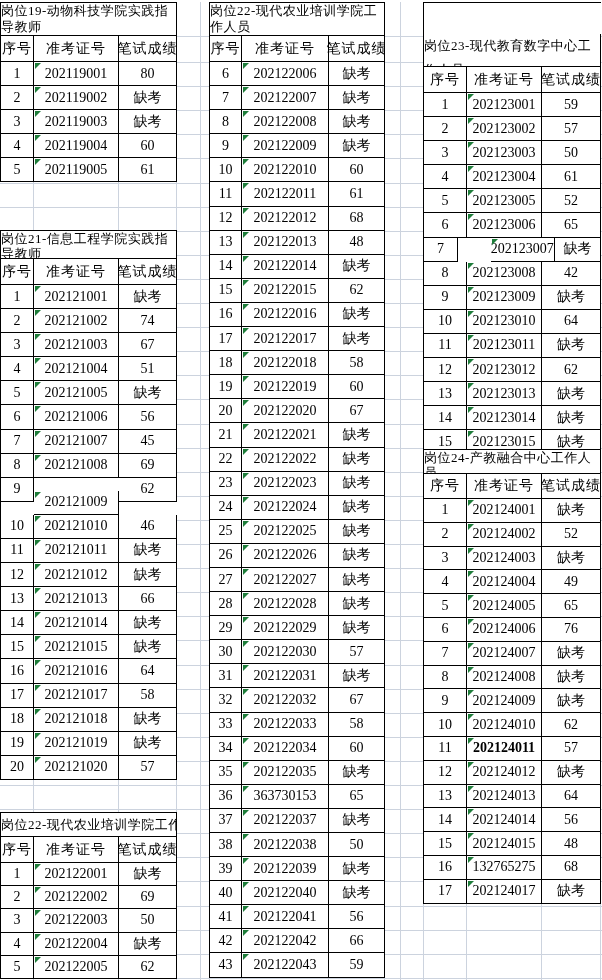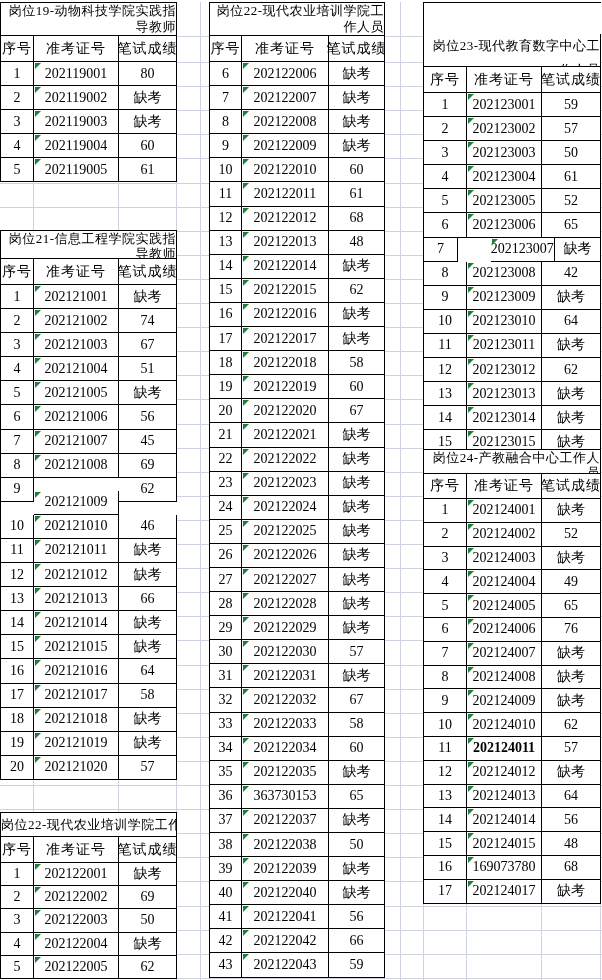--- a/index.html
+++ b/index.html
@@ -13,21 +13,21 @@
   .gl-v{position:absolute;width:1px;top:2px;bottom:0;background:#ccd3de;}
   .gl-h{position:absolute;height:1px;left:0;right:0;background:#ccd3de;}
 
   .tbl{
     position:absolute;background:#fff;
     border-top:1px solid #000;border-left:1px solid #000;
     box-sizing:border-box;
   }
   .tbl .title{
     box-sizing:border-box;border-right:1px solid #000;border-bottom:1px solid #000;
-    text-align:right;overflow:hidden;font-size:13px;letter-spacing:0.5px;
+    text-align:left;overflow:hidden;font-size:13px;letter-spacing:0.5px;
   }
   .tbl .title.nowrap{white-space:nowrap;}
   .row{display:flex;box-sizing:border-box;}
   .cell{
     box-sizing:border-box;border-right:1px solid #000;border-bottom:1px solid #000;
     display:flex;align-items:center;justify-content:center;
     font-size:14px;white-space:nowrap;position:relative;overflow:visible;
   }
   .cell.hdr{font-size:14px;letter-spacing:1px;}
   .flag{
@@ -1316,21 +1316,21 @@
         <div class="cell" style="width: 59px; height: 23.8px;">
           <span>48</span>
         </div>
       </div>
       <div class="row">
         <div class="cell" style="width: 43px; height: 23.8px;">
           <span>16</span>
         </div>
         <div class="cell" style="width: 75px; height: 23.8px;">
           <span class="flag" style="border-top-color: rgb(30, 125, 58);"></span>
-          <span>169073780</span>
+          <span>132765275</span>
         </div>
         <div class="cell" style="width: 59px; height: 23.8px;">
           <span>68</span>
         </div>
       </div>
       <div class="row">
         <div class="cell" style="width: 43px; height: 23.8px;">
           <span>17</span>
         </div>
         <div class="cell" style="width: 75px; height: 23.8px;">

